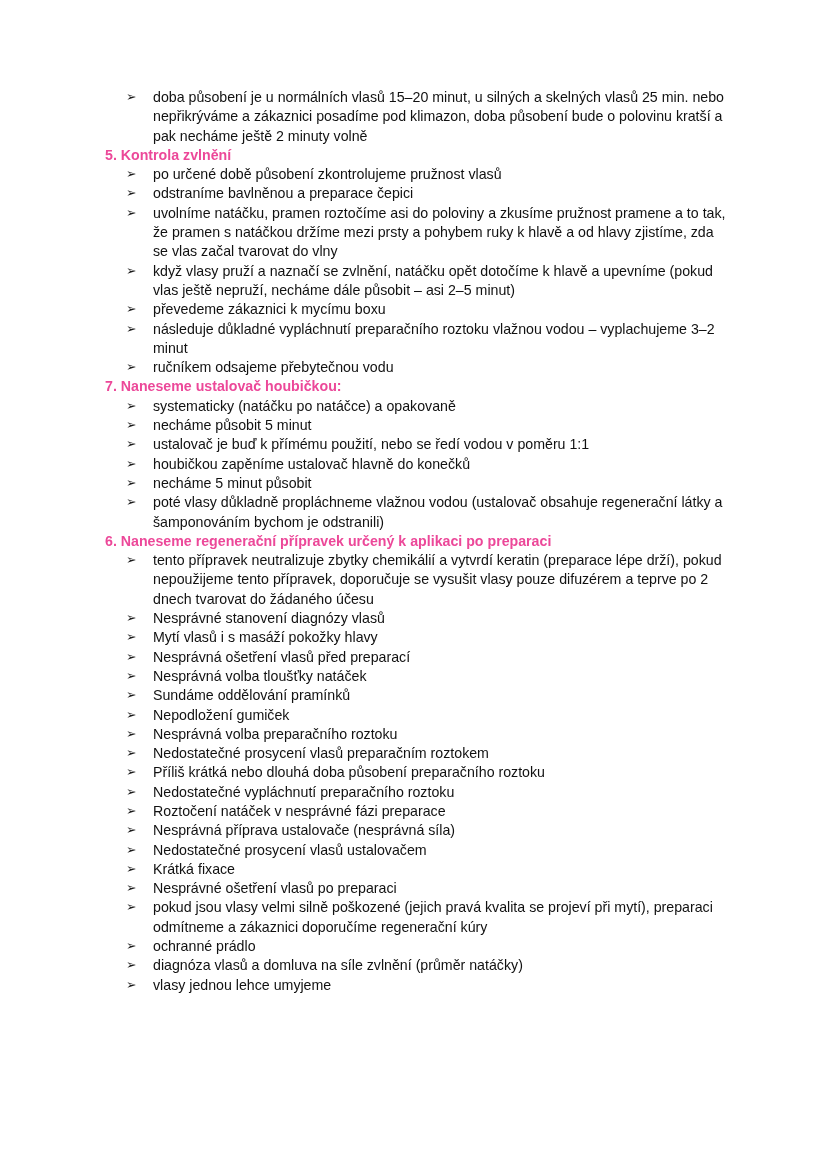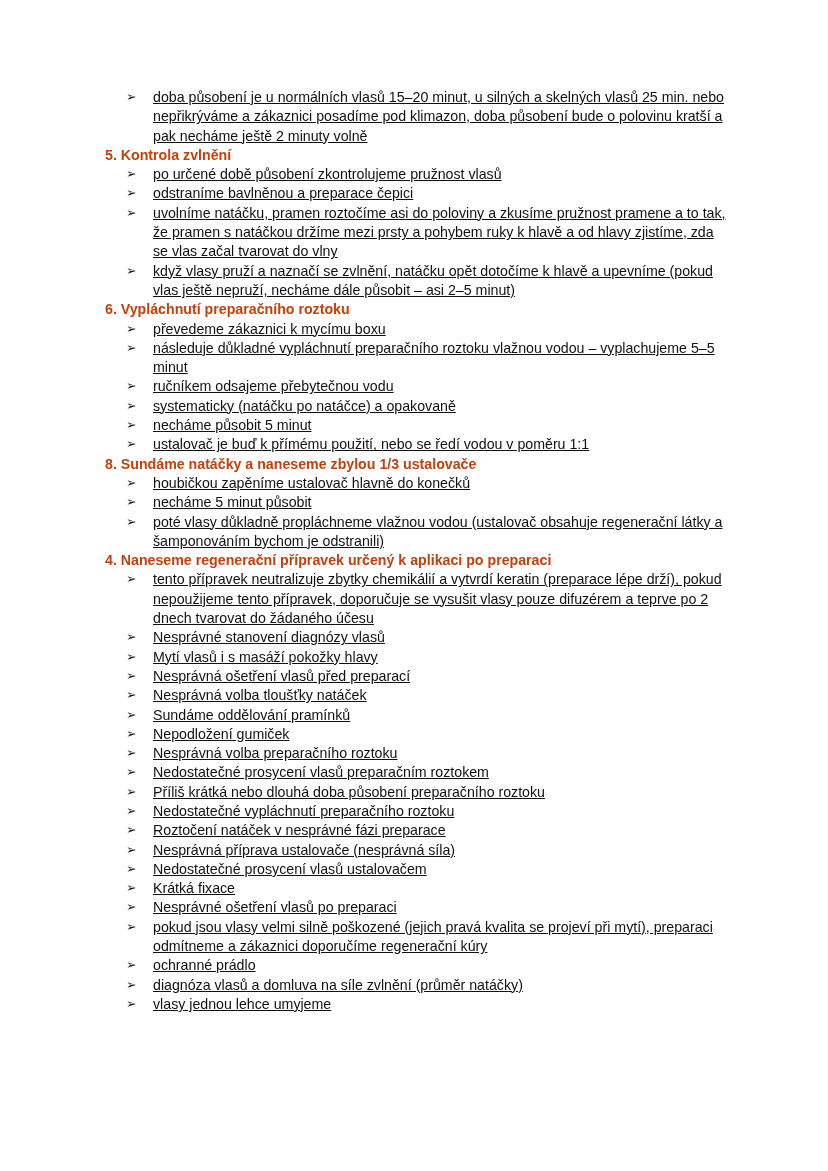--- a/index.html
+++ b/index.html
@@ -19,40 +19,39 @@
     font-size: 14.2px;
     line-height: 19.3px;
     color: #111111;
     overflow: hidden;
   }
   .section {
     margin: 0;
   }
   .heading {
     font-weight: 700;
-    color: #c2410c;
+    color: #ec4899;
   }
   .bullet-item {
     display: flex;
     align-items: flex-start;
     padding-left: 21px;
     box-sizing: border-box;
   }
   .marker {
     flex: 0 0 27px;
     width: 27px;
     font-size: 12.5px;
     line-height: 19.3px;
     color: #1a1a1a;
     user-select: none;
   }
   .bullet-text {
     flex: 1 1 auto;
     min-width: 0;
-    text-decoration: underline;
   }
 </style>
 </head>
 <body>
 
 <div class="page">
   <div id="doc-content">
       <div class="section">
         <div class="bullet-item">
           <span class="marker">➢</span>
@@ -72,65 +71,64 @@
         <div class="bullet-item">
           <span class="marker">➢</span>
           <span class="bullet-text">uvolníme natáčku, pramen roztočíme asi do poloviny a zkusíme pružnost pramene a to tak, že pramen s natáčkou držíme mezi prsty a pohybem ruky k hlavě a od hlavy zjistíme, zda se vlas začal tvarovat do vlny</span>
         </div>
         <div class="bullet-item">
           <span class="marker">➢</span>
           <span class="bullet-text">když vlasy pruží a naznačí se zvlnění, natáčku opět dotočíme k hlavě a upevníme (pokud vlas ještě nepruží, necháme dále působit – asi 2–5 minut)</span>
         </div>
       </div>
       <div class="section">
-        <div class="heading">6. Vypláchnutí preparačního roztoku</div>
         <div class="bullet-item">
           <span class="marker">➢</span>
           <span class="bullet-text">převedeme zákaznici k mycímu boxu</span>
         </div>
         <div class="bullet-item">
           <span class="marker">➢</span>
-          <span class="bullet-text">následuje důkladné vypláchnutí preparačního roztoku vlažnou vodou – vyplachujeme 5–5 minut</span>
+          <span class="bullet-text">následuje důkladné vypláchnutí preparačního roztoku vlažnou vodou – vyplachujeme 3–2 minut</span>
         </div>
         <div class="bullet-item">
           <span class="marker">➢</span>
           <span class="bullet-text">ručníkem odsajeme přebytečnou vodu</span>
         </div>
       </div>
       <div class="section">
+        <div class="heading">7. Naneseme ustalovač houbičkou:</div>
         <div class="bullet-item">
           <span class="marker">➢</span>
           <span class="bullet-text">systematicky (natáčku po natáčce) a opakovaně</span>
         </div>
         <div class="bullet-item">
           <span class="marker">➢</span>
           <span class="bullet-text">necháme působit 5 minut</span>
         </div>
         <div class="bullet-item">
           <span class="marker">➢</span>
           <span class="bullet-text">ustalovač je buď k přímému použití, nebo se ředí vodou v poměru 1:1</span>
         </div>
       </div>
       <div class="section">
-        <div class="heading">8. Sundáme natáčky a naneseme zbylou 1/3 ustalovače</div>
         <div class="bullet-item">
           <span class="marker">➢</span>
           <span class="bullet-text">houbičkou zapěníme ustalovač hlavně do konečků</span>
         </div>
         <div class="bullet-item">
           <span class="marker">➢</span>
           <span class="bullet-text">necháme 5 minut působit</span>
         </div>
         <div class="bullet-item">
           <span class="marker">➢</span>
           <span class="bullet-text">poté vlasy důkladně propláchneme vlažnou vodou (ustalovač obsahuje regenerační látky a šamponováním bychom je odstranili)</span>
         </div>
       </div>
       <div class="section">
-        <div class="heading">4. Naneseme regenerační přípravek určený k aplikaci po preparaci</div>
+        <div class="heading">6. Naneseme regenerační přípravek určený k aplikaci po preparaci</div>
         <div class="bullet-item">
           <span class="marker">➢</span>
           <span class="bullet-text">tento přípravek neutralizuje zbytky chemikálií a vytvrdí keratin (preparace lépe drží), pokud nepoužijeme tento přípravek, doporučuje se vysušit vlasy pouze difuzérem a teprve po 2 dnech tvarovat do žádaného účesu</span>
         </div>
       </div>
       <div class="section">
         <div class="bullet-item">
           <span class="marker">➢</span>
           <span class="bullet-text">Nesprávné stanovení diagnózy vlasů</span>
         </div>

